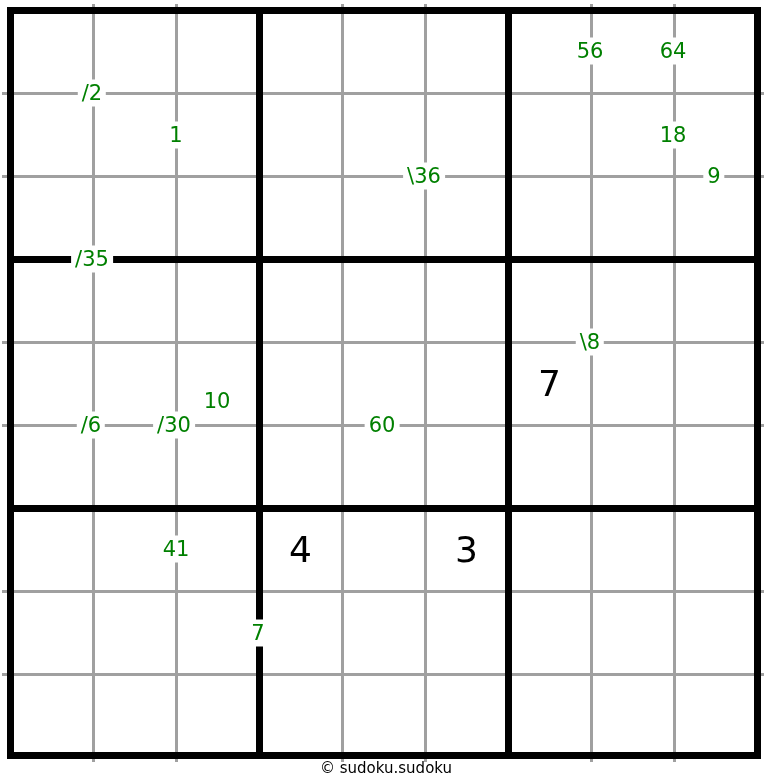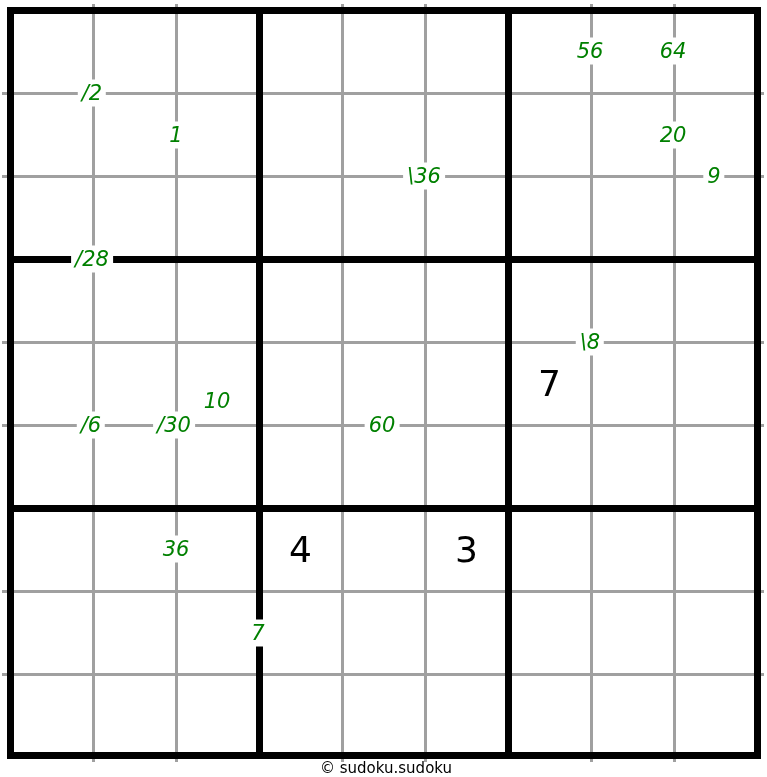--- a/index.html
+++ b/index.html
@@ -7,21 +7,21 @@
     position:relative;width:767px;height:777px;background:#ffffff;
     font-family:"DejaVu Sans",sans-serif;overflow:hidden;
   }
   .cell{position:absolute;z-index:0;background:transparent;}
   .line{position:absolute;}
   .thin{background:var(--cell-line,#a0a0a0);z-index:1;}
   .thick{background:var(--box-line,#000000);z-index:2;}
   .clue{
     position:absolute;z-index:3;transform:translate(-50%,-50%);
     background:#ffffff;color:var(--clue-color,#008000);
-    font-size:21px;line-height:1;padding:3px 4px;white-space:nowrap;font-style:italic;
+    font-size:21px;line-height:1;padding:3px 4px;white-space:nowrap;
   }
   .given{
     position:absolute;z-index:3;transform:translate(-50%,-50%);
     color:var(--given-color,#000000);font-size:36px;line-height:1;
   }
   .footer{
     position:absolute;left:320px;top:759px;z-index:4;
     color:#000000;font-size:15px;line-height:18px;white-space:nowrap;
   }
 </style>
@@ -128,27 +128,27 @@
     <div class="line thick" style="left: 505px; top: 7px; width: 7px; height: 752px;"></div>
     <div class="line thick" style="left: 754px; top: 7px; width: 7px; height: 752px;"></div>
     <div class="line thick" style="left: 7px; top: 7px; width: 754px; height: 7px;"></div>
     <div class="line thick" style="left: 7px; top: 256px; width: 754px; height: 7px;"></div>
     <div class="line thick" style="left: 7px; top: 505px; width: 754px; height: 7px;"></div>
     <div class="line thick" style="left: 7px; top: 752px; width: 754px; height: 7px;"></div>
     <div class="clue" style="left: 92px; top: 93px;">/2</div>
     <div class="clue" style="left: 176px; top: 135px;">1</div>
     <div class="clue" style="left: 590px; top: 51px;">56</div>
     <div class="clue" style="left: 673px; top: 51px;">64</div>
-    <div class="clue" style="left: 673px; top: 135px;">20</div>
+    <div class="clue" style="left: 673px; top: 135px;">18</div>
     <div class="clue" style="left: 714px; top: 176px;">9</div>
     <div class="clue" style="left: 424px; top: 176px;">\36</div>
-    <div class="clue" style="left: 92px; top: 259px;">/28</div>
+    <div class="clue" style="left: 92px; top: 259px;">/35</div>
     <div class="clue" style="left: 590px; top: 342px;">\8</div>
     <div class="clue" style="left: 91px; top: 425px;">/6</div>
     <div class="clue" style="left: 174px; top: 425px;">/30</div>
     <div class="clue" style="left: 217px; top: 401px;">10</div>
     <div class="clue" style="left: 382px; top: 425px;">60</div>
-    <div class="clue" style="left: 176px; top: 549px;">36</div>
+    <div class="clue" style="left: 176px; top: 549px;">41</div>
     <div class="clue" style="left: 258px; top: 633px;">7</div>
     <div class="given" style="left: 549.5px; top: 383.5px;">7</div>
     <div class="given" style="left: 300.5px; top: 549.5px;">4</div>
     <div class="given" style="left: 466.5px; top: 549.5px;">3</div>
   </div>
 
 </body></html>

